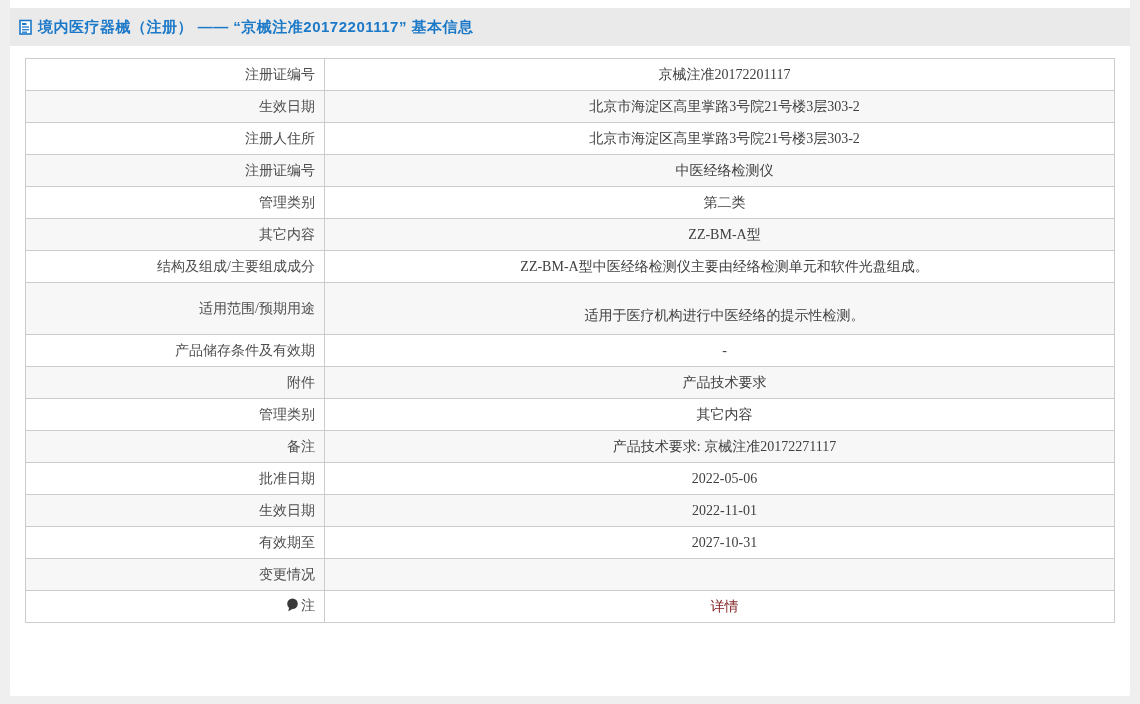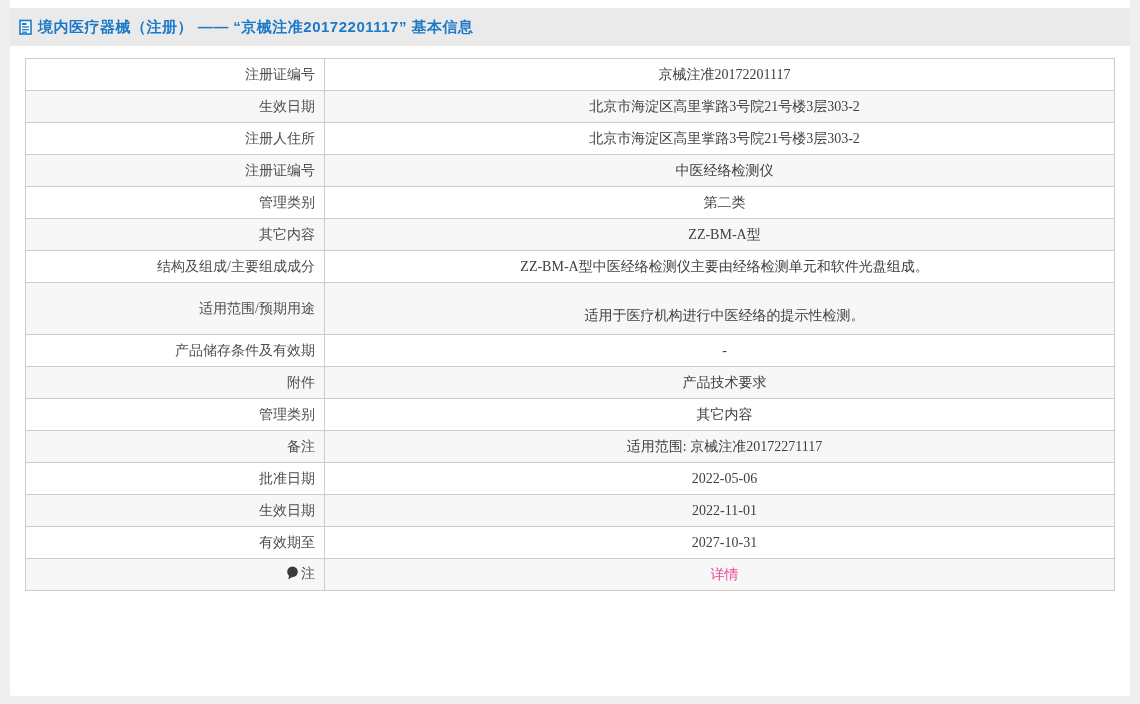--- a/index.html
+++ b/index.html
@@ -67,21 +67,21 @@
     vertical-align: bottom;
     padding-bottom: 9px !important;
     margin-top: 28px;
   }
   .balloon-icon {
     display: inline-block;
     vertical-align: -2px;
     margin-right: 2px;
   }
   a.detail-link {
-    color: #ec4899;
+    color: #7f1d1d;
     text-decoration: none;
     cursor: pointer;
   }
 </style>
 </head>
 <body>
 
 <div class="panel">
 
   <div class="header-bar">
@@ -139,33 +139,37 @@
         <tr>
           <td class="label-cell">附件</td>
           <td class="value-cell">产品技术要求</td>
         </tr>
         <tr>
           <td class="label-cell">管理类别</td>
           <td class="value-cell">其它内容</td>
         </tr>
         <tr>
           <td class="label-cell">备注</td>
-          <td class="value-cell">适用范围: 京械注准20172271117</td>
+          <td class="value-cell">产品技术要求: 京械注准20172271117</td>
         </tr>
         <tr>
           <td class="label-cell">批准日期</td>
           <td class="value-cell">2022-05-06</td>
         </tr>
         <tr>
           <td class="label-cell">生效日期</td>
           <td class="value-cell">2022-11-01</td>
         </tr>
         <tr>
           <td class="label-cell">有效期至</td>
           <td class="value-cell">2027-10-31</td>
+        </tr>
+        <tr>
+          <td class="label-cell">变更情况</td>
+          <td class="value-cell"></td>
         </tr>
         <tr>
           <td class="label-cell">
             <span class="balloon-icon">
               <svg width="13" height="14" viewBox="0 0 13 14">
                 <circle cx="6.5" cy="5.8" r="5.3" fill="#3a3a3a"></circle>
                 <polygon points="3.2,9.5 2.2,13.3 6.6,11" fill="#3a3a3a"></polygon>
               </svg>
             </span><span>注</span>
           </td>

